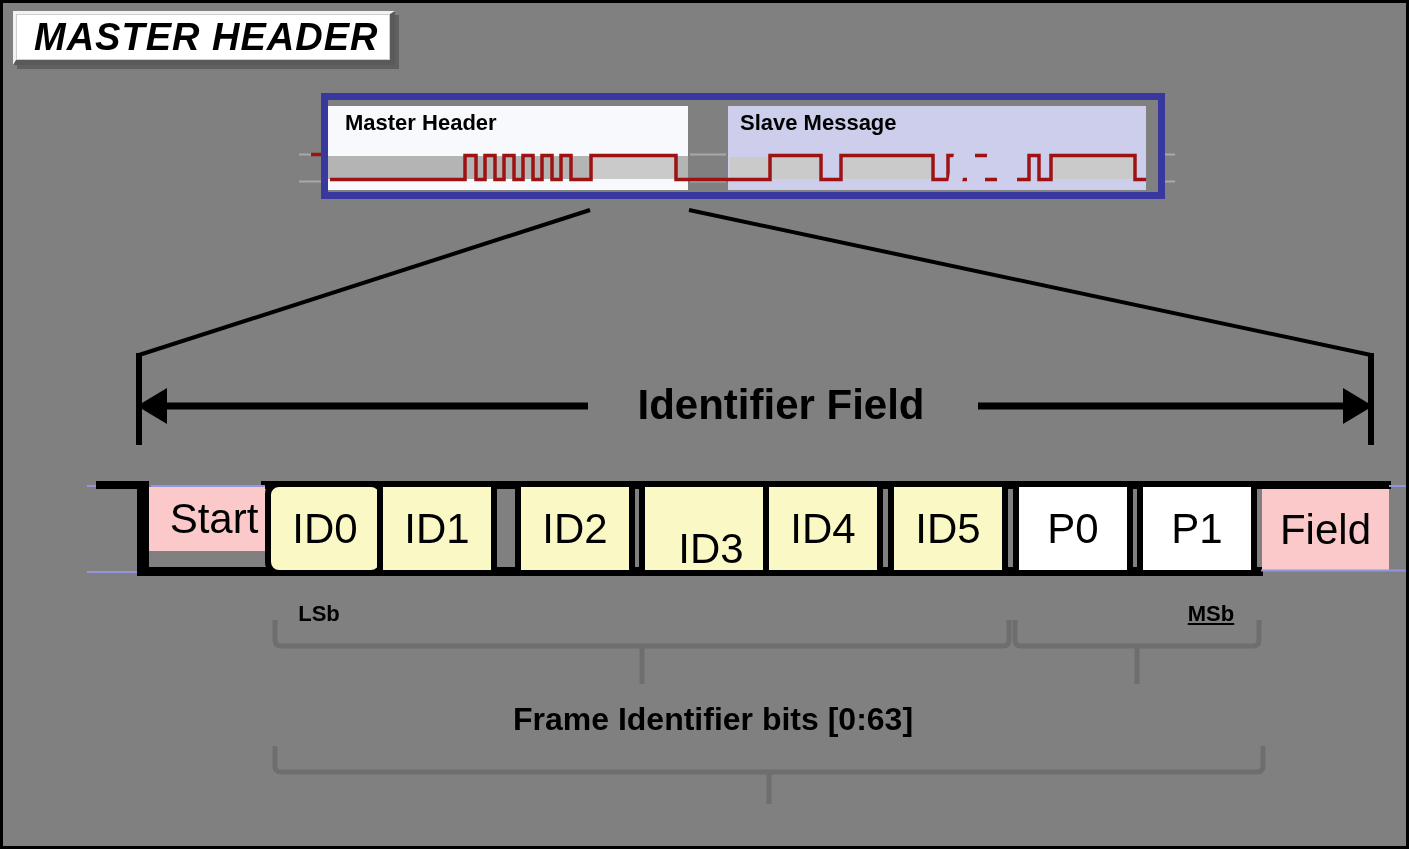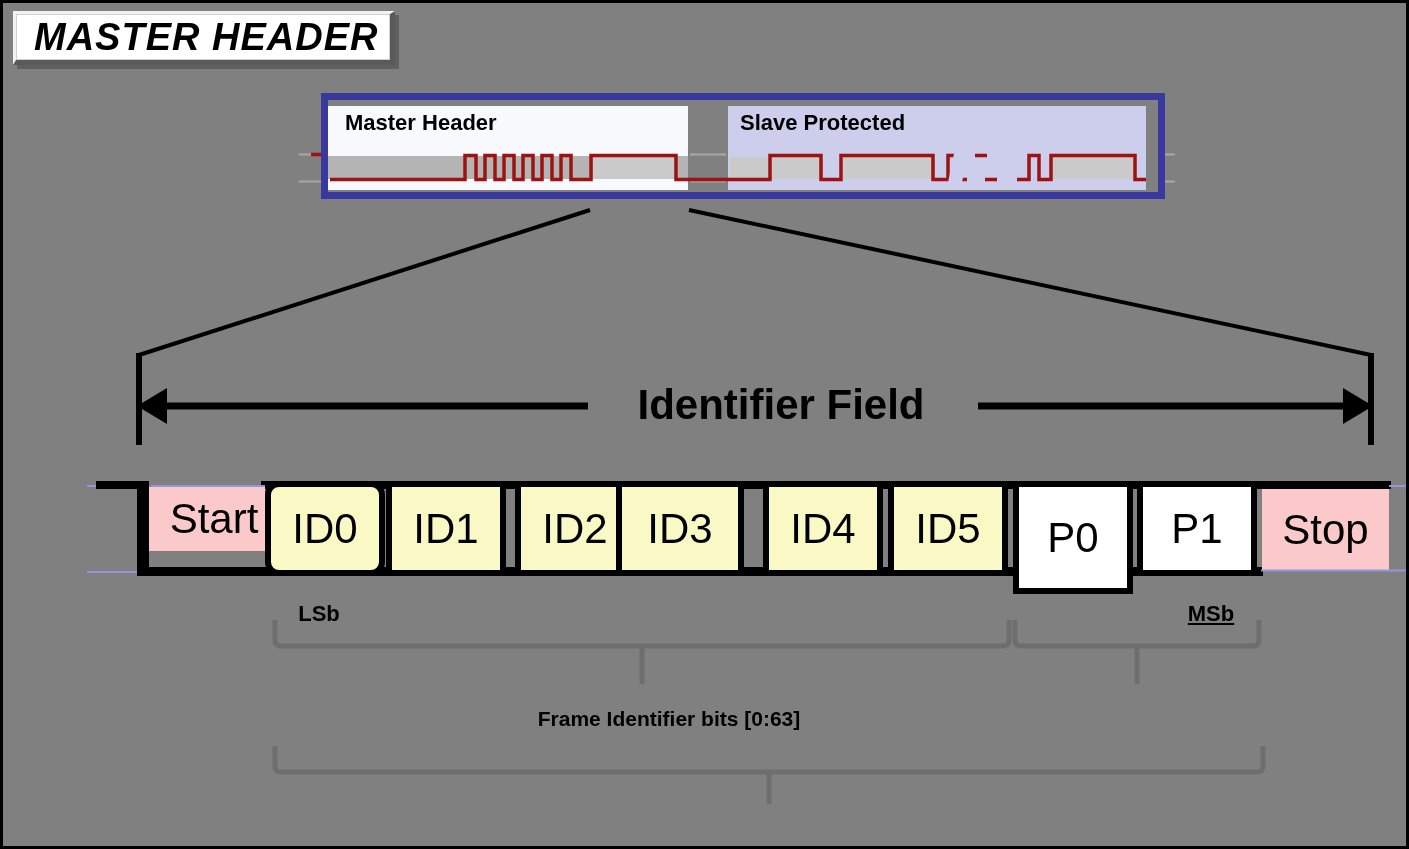--- a/index.html
+++ b/index.html
@@ -44,21 +44,21 @@
     display:flex;align-items:center;justify-content:center;
     font-size:42px;line-height:1;white-space:nowrap;
   }
   .cell-start{background:var(--start-stop-pink,#FBC9C9);}
   .cell-stop{background:var(--start-stop-pink,#FBC9C9);}
   .cell-id{background:var(--id-yellow,#FAF9C6);border:6px solid var(--ink-black,#000);}
   .cell-parity{background:var(--parity-white,#fff);border:6px solid var(--ink-black,#000);}
   
   .lab{transform:translate(-50%,-50%);font-weight:bold;white-space:nowrap;}
   .lab-small{font-size:22px;}
-  .lab-mid{font-size:21px;}
+  .lab-mid{font-size:32px;margin-left:44px;}
   .idf-label{font-size:42px;font-weight:bold;white-space:nowrap;transform:translate(-50%,-50%);}
   
   #linework{left:0;top:0;pointer-events:none;}
   .wave{stroke:var(--waveform-red,#9D1313);stroke-width:3.5;fill:none;}
   .busline{stroke:var(--bus-line-gray,#A8A8A8);stroke-width:2;fill:none;}
   .redstub{stroke:var(--waveform-red,#9D1313);stroke-width:3.5;fill:none;}
   .gridline{stroke:var(--bit-grid-lavender,#9494E0);stroke-width:2;fill:none;}
   .fill-band-light{fill:var(--signal-band-light,#CACACA);}
   .fill-lav{fill:var(--slave-section-bg,#CDCDEC);}
   .diag{stroke:var(--ink-black,#000);stroke-width:4;fill:none;}
@@ -74,57 +74,57 @@
 
   <div class="abs title-box">
     <span>MASTER HEADER</span>
   </div>
 
   <div class="abs mf-border"></div>
   <div class="abs sec-master"></div>
   <div class="abs sec-slave"></div>
   <div class="abs band-master"></div>
   <div class="abs sec-label" style="left:342px;top:107px;">Master Header</div>
-  <div class="abs sec-label" style="left:737px;top:107px;">Slave Protected</div>
+  <div class="abs sec-label" style="left:737px;top:107px;">Slave Message</div>
 
   <div class="abs rail" style="left:93px;top:478px;width:48px;height:8px;"></div>
   <div class="abs rail" style="left:134px;top:478px;width:12px;height:95px;"></div>
   <div class="abs rail" style="left:258px;top:478px;width:1130px;height:8px;"></div>
   <div class="abs rail" style="left:138px;top:564px;width:1122px;height:9px;"></div>
 
   <div id="bit-row">
       <div class="bit-cell cell-start" style="left: 146px; top: 484px; width: 116px; height: 64px; padding-left: 14px;">
         <span>Start</span>
       </div>
       <div class="bit-cell cell-id" style="left: 262px; top: 478px; width: 120px; height: 95px; border-radius: 14px;">
         <span>ID0</span>
       </div>
-      <div class="bit-cell cell-id" style="left: 383px; top: 478px; width: 120px; height: 95px; justify-content: center;">
+      <div class="bit-cell cell-id" style="left: 374px; top: 478px; width: 120px; height: 95px; justify-content: center;">
         <span>ID1</span>
       </div>
       <div class="bit-cell cell-id" style="left: 512px; top: 478px; width: 120px; height: 95px;">
         <span>ID2</span>
       </div>
-      <div class="bit-cell cell-id" style="left: 613px; top: 478px; width: 128px; height: 95px;">
+      <div class="bit-cell cell-id" style="left: 636px; top: 478px; width: 144px; height: 95px; align-items: flex-end;">
         <span>ID3</span>
       </div>
       <div class="bit-cell cell-id" style="left: 760px; top: 478px; width: 120px; height: 95px;">
         <span>ID4</span>
       </div>
       <div class="bit-cell cell-id" style="left: 885px; top: 478px; width: 120px; height: 95px;">
         <span>ID5</span>
       </div>
-      <div class="bit-cell cell-parity" style="left: 1010px; top: 478px; width: 120px; height: 113px;">
+      <div class="bit-cell cell-parity" style="left: 1010px; top: 478px; width: 120px; height: 95px;">
         <span>P0</span>
       </div>
       <div class="bit-cell cell-parity" style="left: 1134px; top: 478px; width: 120px; height: 95px;">
         <span>P1</span>
       </div>
       <div class="bit-cell cell-stop" style="left: 1259px; top: 486px; width: 127px; height: 82px;">
-        <span>Stop</span>
+        <span>Field</span>
       </div>
     </div>
 
   <div class="abs idf-label" style="left:778px;top:402px;">Identifier Field</div>
   <div class="abs lab lab-small" style="left:316px;top:611px;">LSb</div>
   <div class="abs lab lab-small" style="left:1208px;top:611px;text-decoration:underline;">MSb</div>
   <div class="abs lab lab-mid" style="left:666px;top:716px;">Frame Identifier bits [0:63]</div>
 
   <svg id="linework" class="abs" width="1409" height="849" viewBox="0 0 1409 849">
 

